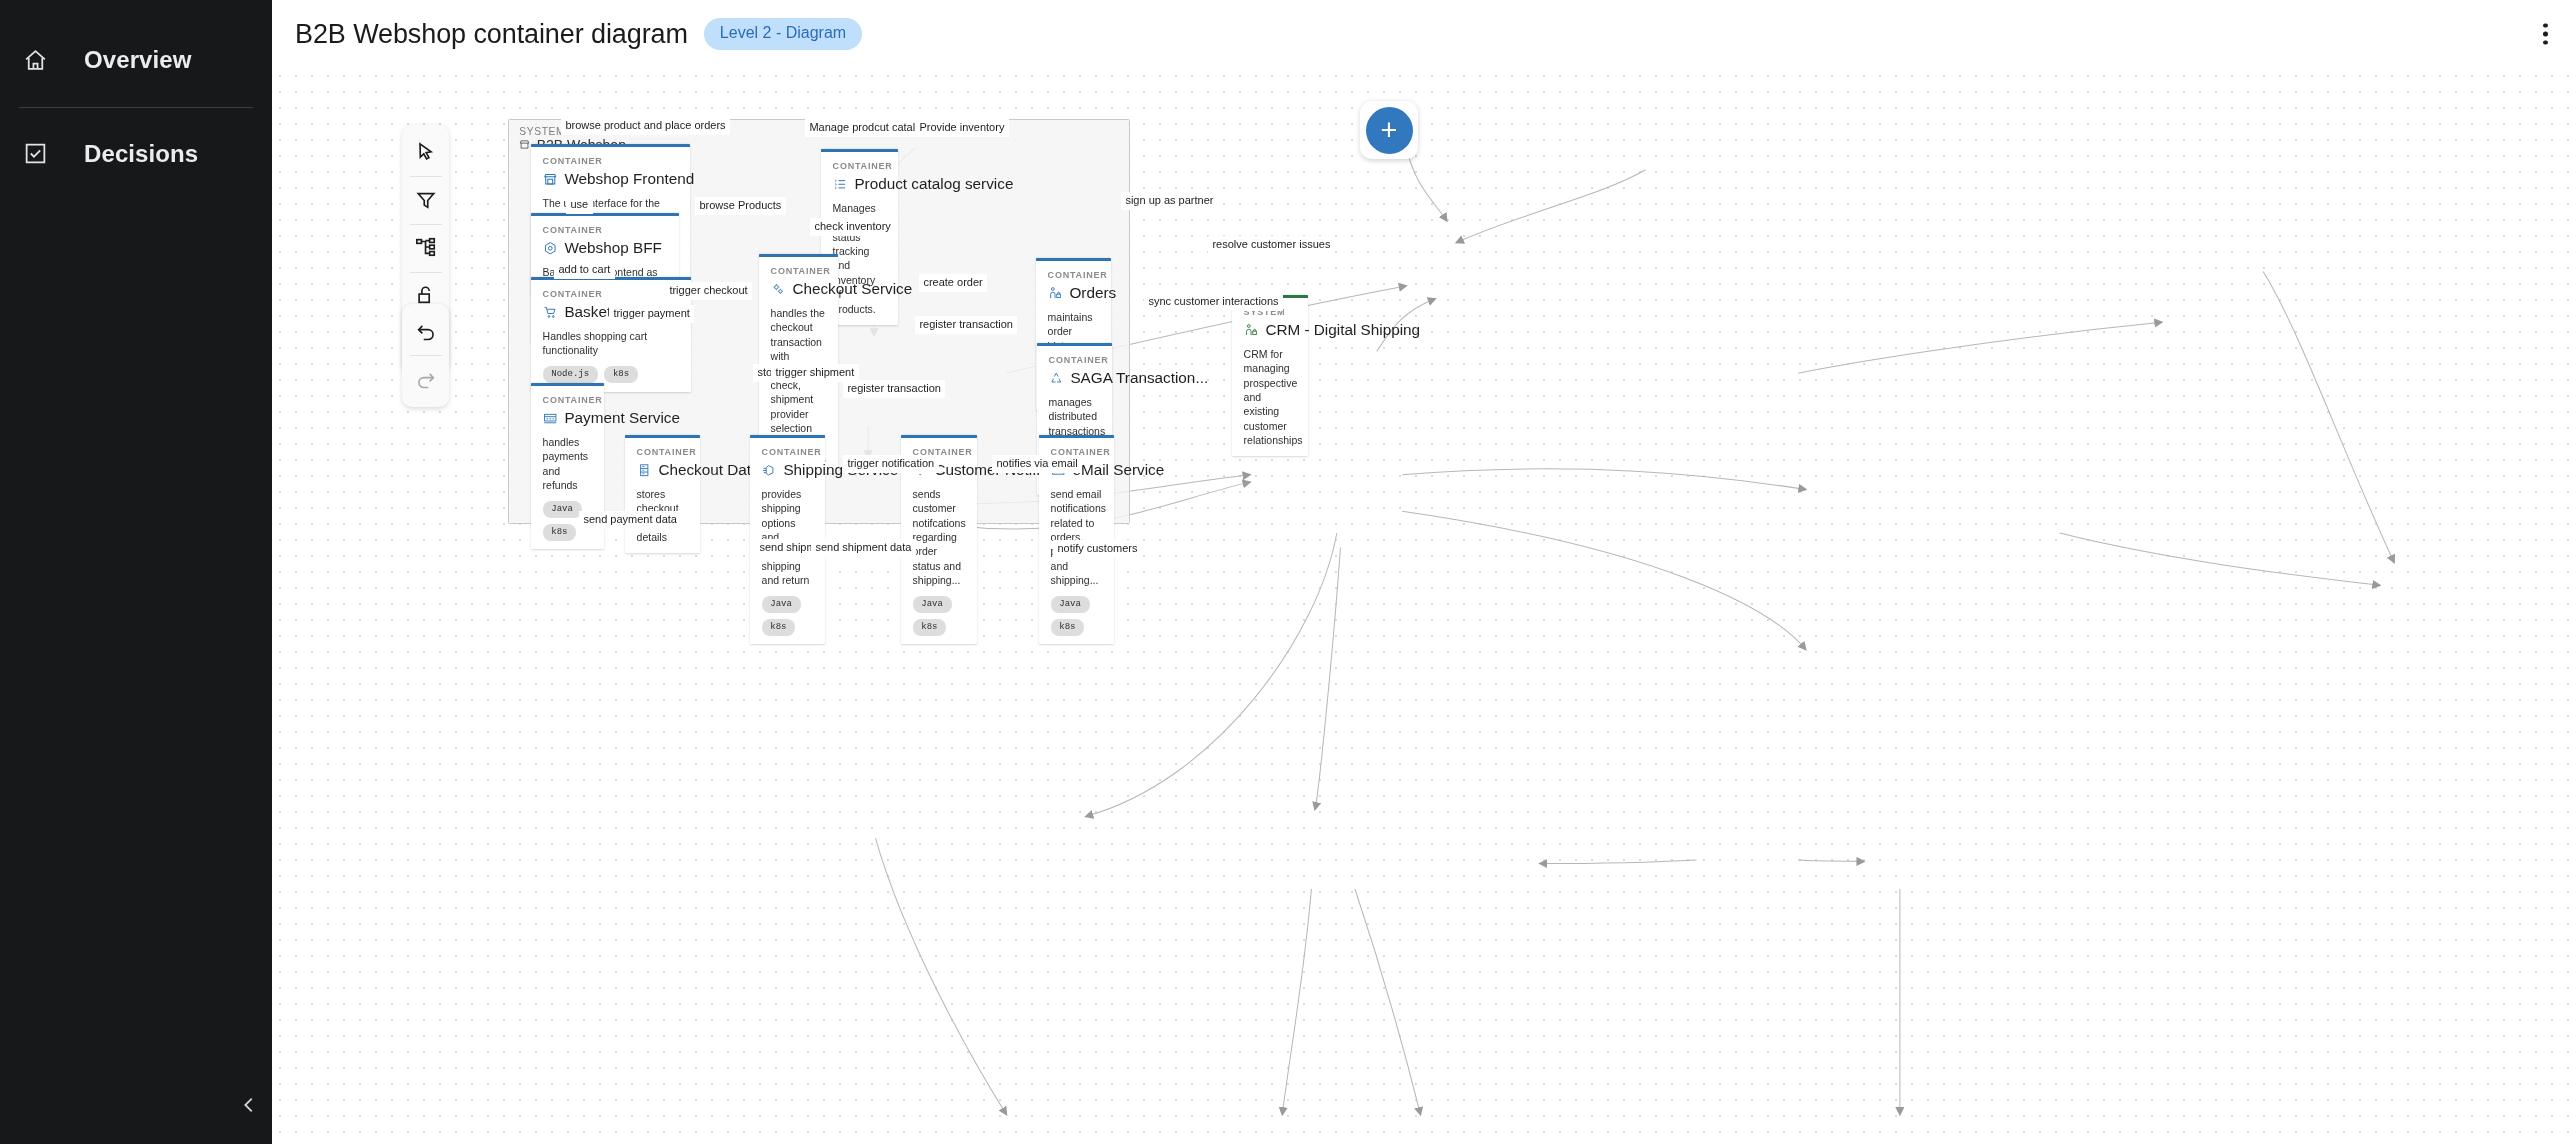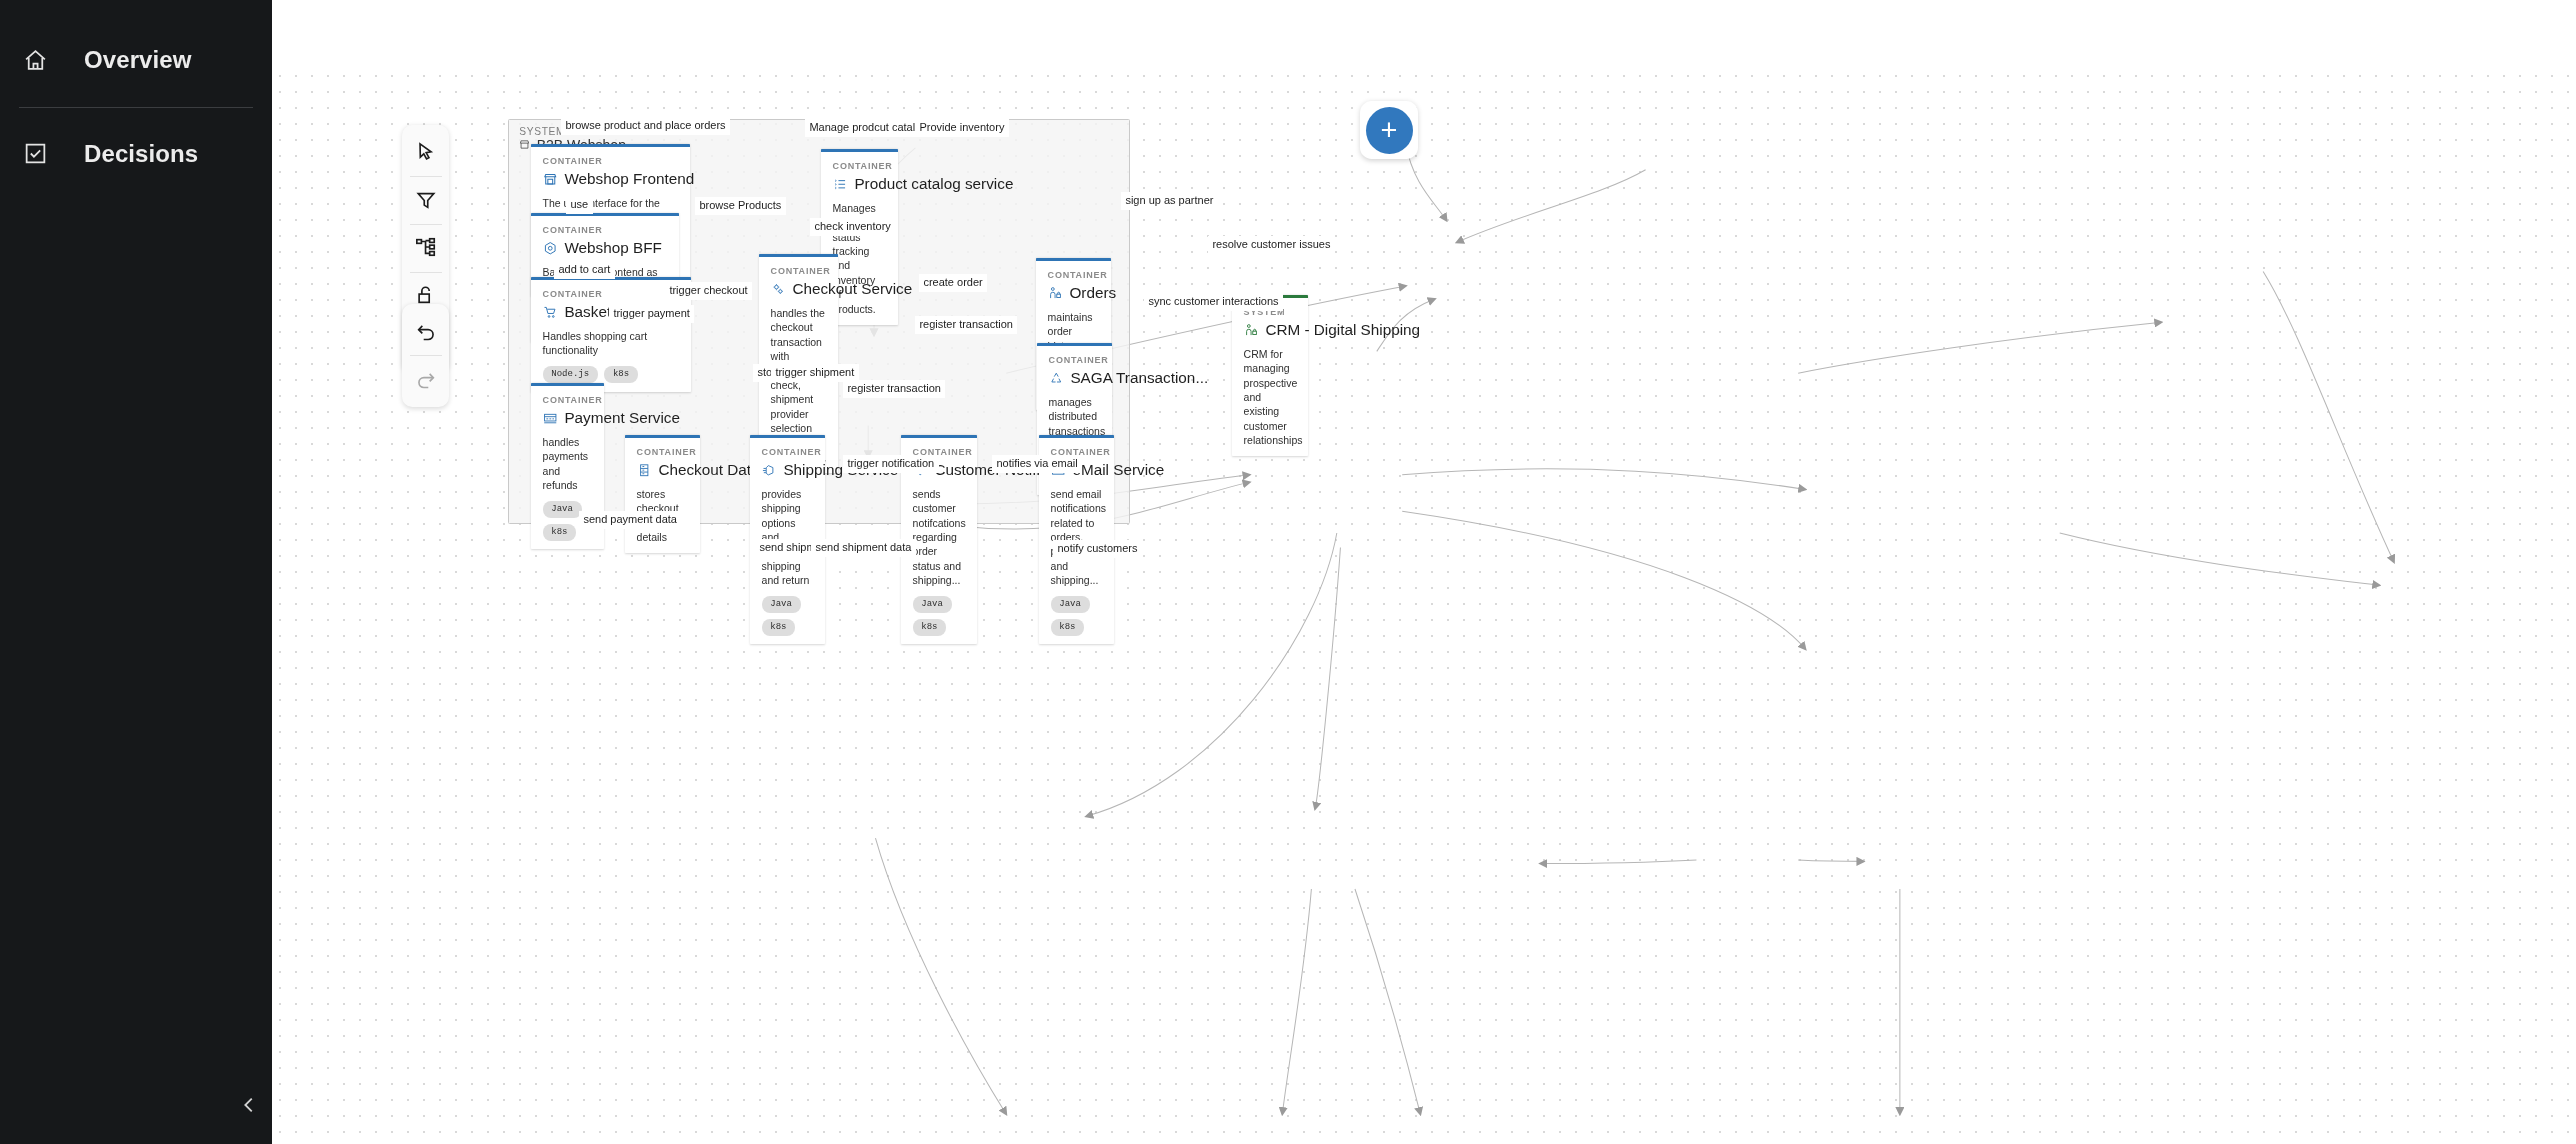--- a/index.html
+++ b/index.html
@@ -156,20 +156,29 @@
       <span>
         <svg viewBox="0 0 24 24">
             <path d="M15 5l-7 7 7 7"></path>
           </svg>
       </span>
     </div>
   </nav>
 
   <div id="main">
 
+    <div id="topbar">
+      <div id="page-title">B2B Webshop container diagram</div>
+      <div id="level-badge">Level 2 - Diagram</div>
+      <div id="kebab-menu">
+          <i></i>
+          <i></i>
+          <i></i>
+        </div>
+    </div>
 
     <div id="canvas">
 
       <svg id="canvas-svg" viewBox="0 0 3170 1481">
         <defs>
           <marker id="ah" markerWidth="9" markerHeight="9" refX="7" refY="4.5" orient="auto">
             <path d="M0 0 L9 4.5 L0 9 z" fill="#9a9a9a"></path>
           </marker>
         </defs>
         <g fill="none" stroke="#b6b6b6" stroke-width="1.4" marker-end="url(#ah)">

